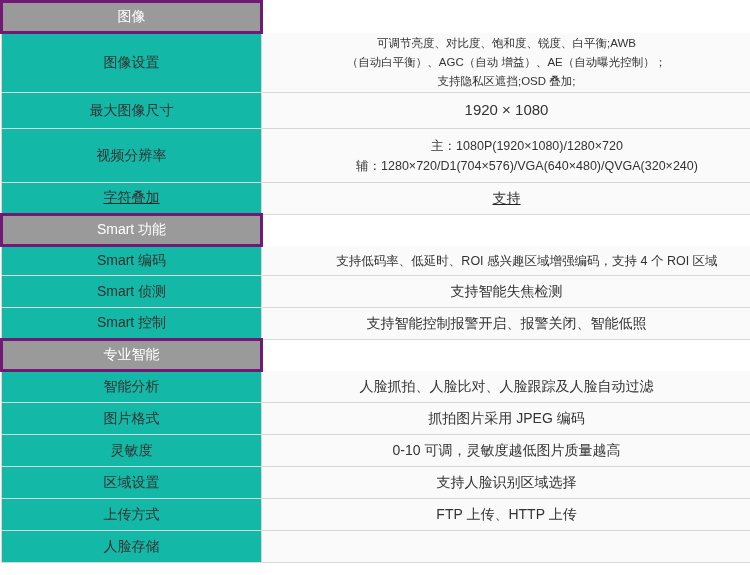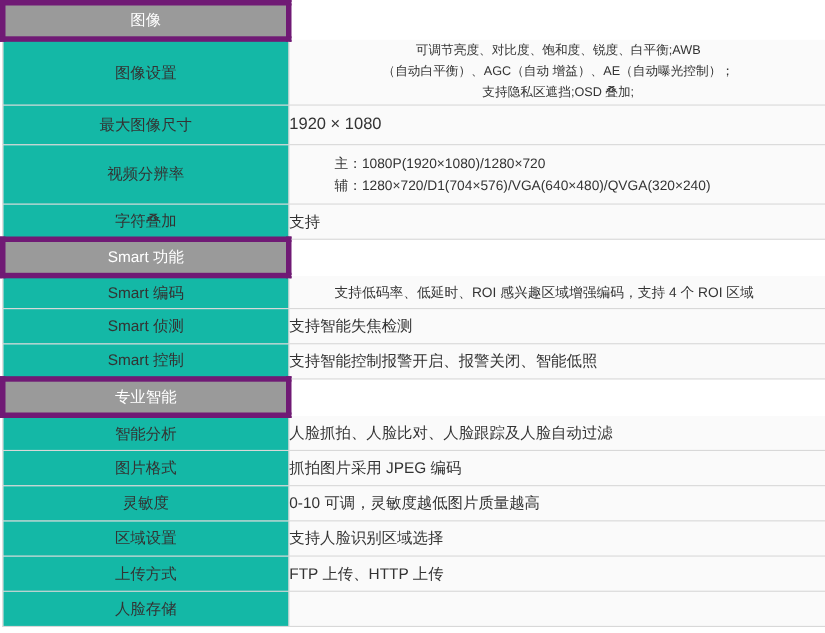--- a/index.html
+++ b/index.html
@@ -28,40 +28,40 @@
   col.c-label { width: 260px; }
   col.c-value { width: 490px; }
 
   
   tr.section td.label {
     background: #9a9a9a;
     color: #ffffff;
     font-size: 14px;
     text-align: center;
     height: 28px;
-    border: 5px solid #701a75;
+    border: 3px solid #701a75;
   }
   tr.section td.spacer {
     background: #ffffff;
     border-left: 1px solid #ffffff;
     border-right: 1px solid #ffffff;
     border-top: 1px solid #ffffff;
     border-bottom: 1px solid #ffffff;
   }
 
   
   td.label {
     background: #14b8a6;
     text-align: center;
     font-size: 14px;
     color: #333333;
   }
   td.value {
     background: #fafafa;
-    text-align: left;
+    text-align: center;
     font-size: 14px;
     color: #333333;
     padding: 6px 10px;
     line-height: 1.5;
   }
   td.value.small {
     font-size: 11.5px;
     line-height: 1.65;
     text-align: center;
   }
@@ -102,21 +102,21 @@
           <span class="line">1920 × 1080</span>
         </td>
       </tr>
       <tr style="height: 54px;">
         <td class="label">视频分辨率</td>
         <td class="value smallish">
           <span class="line">主：1080P(1920×1080)/1280×720</span>
           <span class="line">辅：1280×720/D1(704×576)/VGA(640×480)/QVGA(320×240)</span>
         </td>
       </tr>
-      <tr style="height: 32px;">
+      <tr style="height: 32px; text-decoration: underline;">
         <td class="label">字符叠加</td>
         <td class="value">
           <span class="line">支持</span>
         </td>
       </tr>
       <tr class="section" style="height: 28px; padding-left: 20px;">
         <td class="label">Smart 功能</td>
         <td class="spacer"></td>
       </tr>
       <tr style="height: 30px; margin-top: 24px;">

